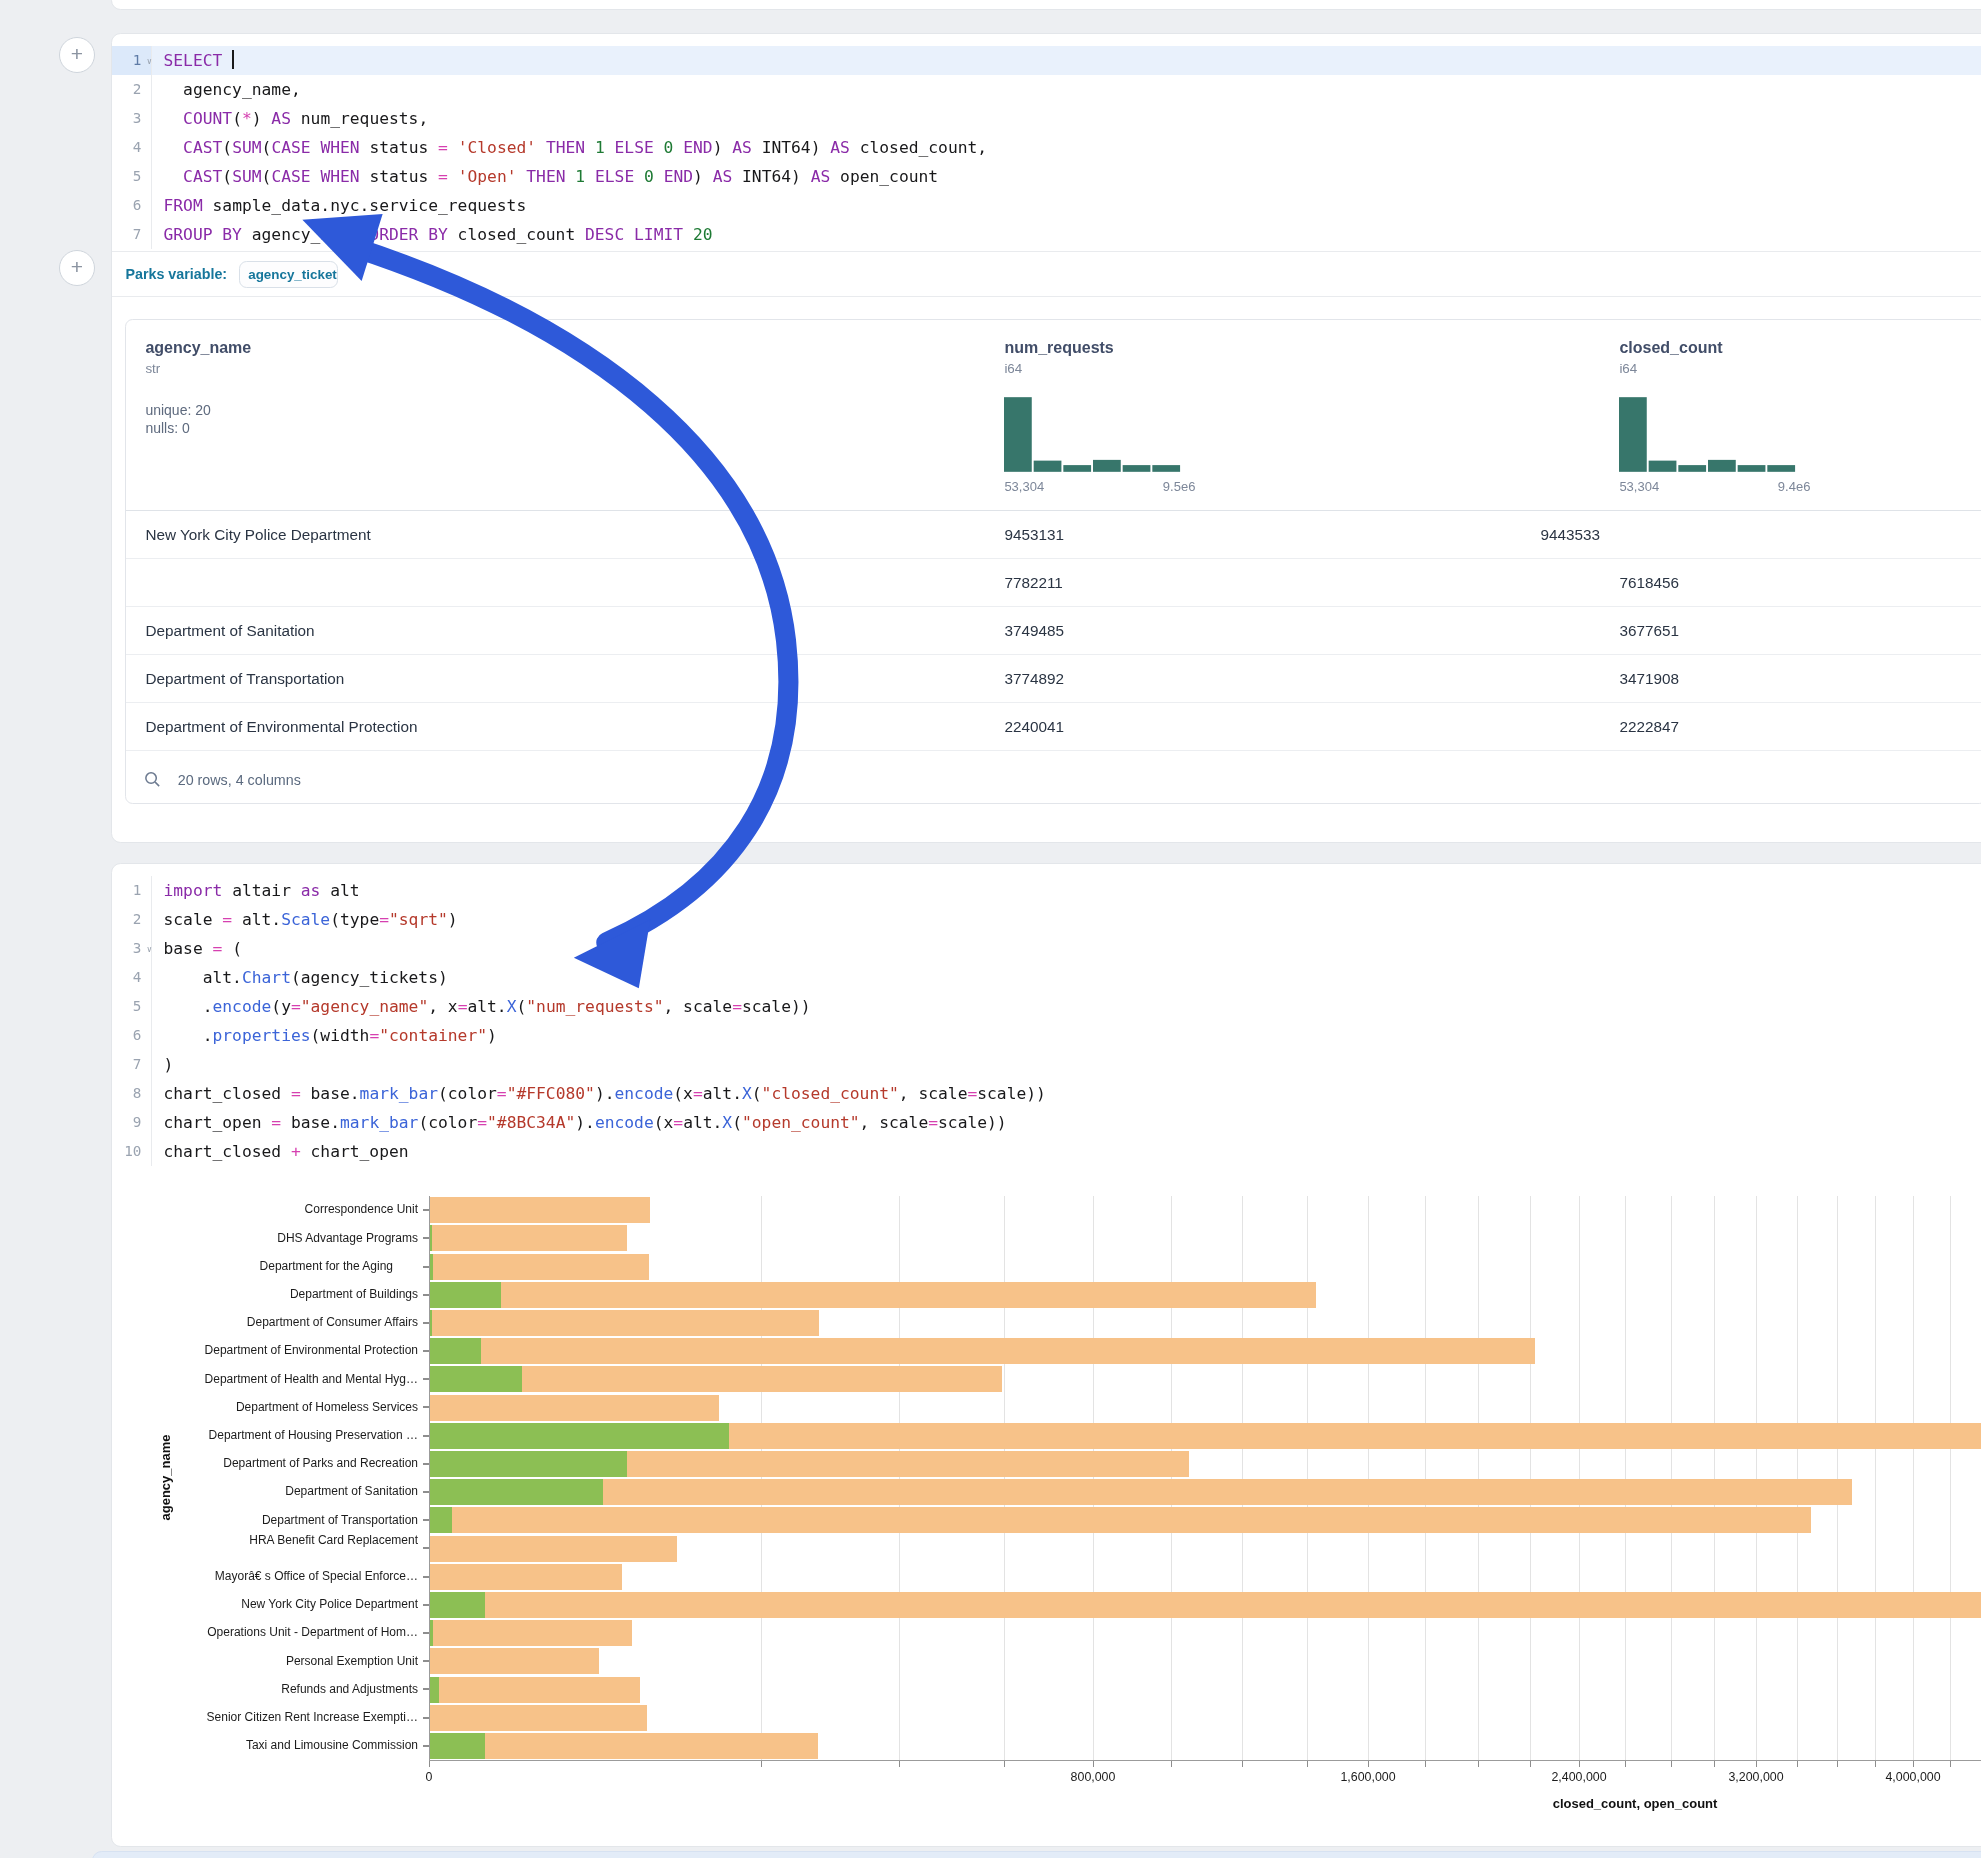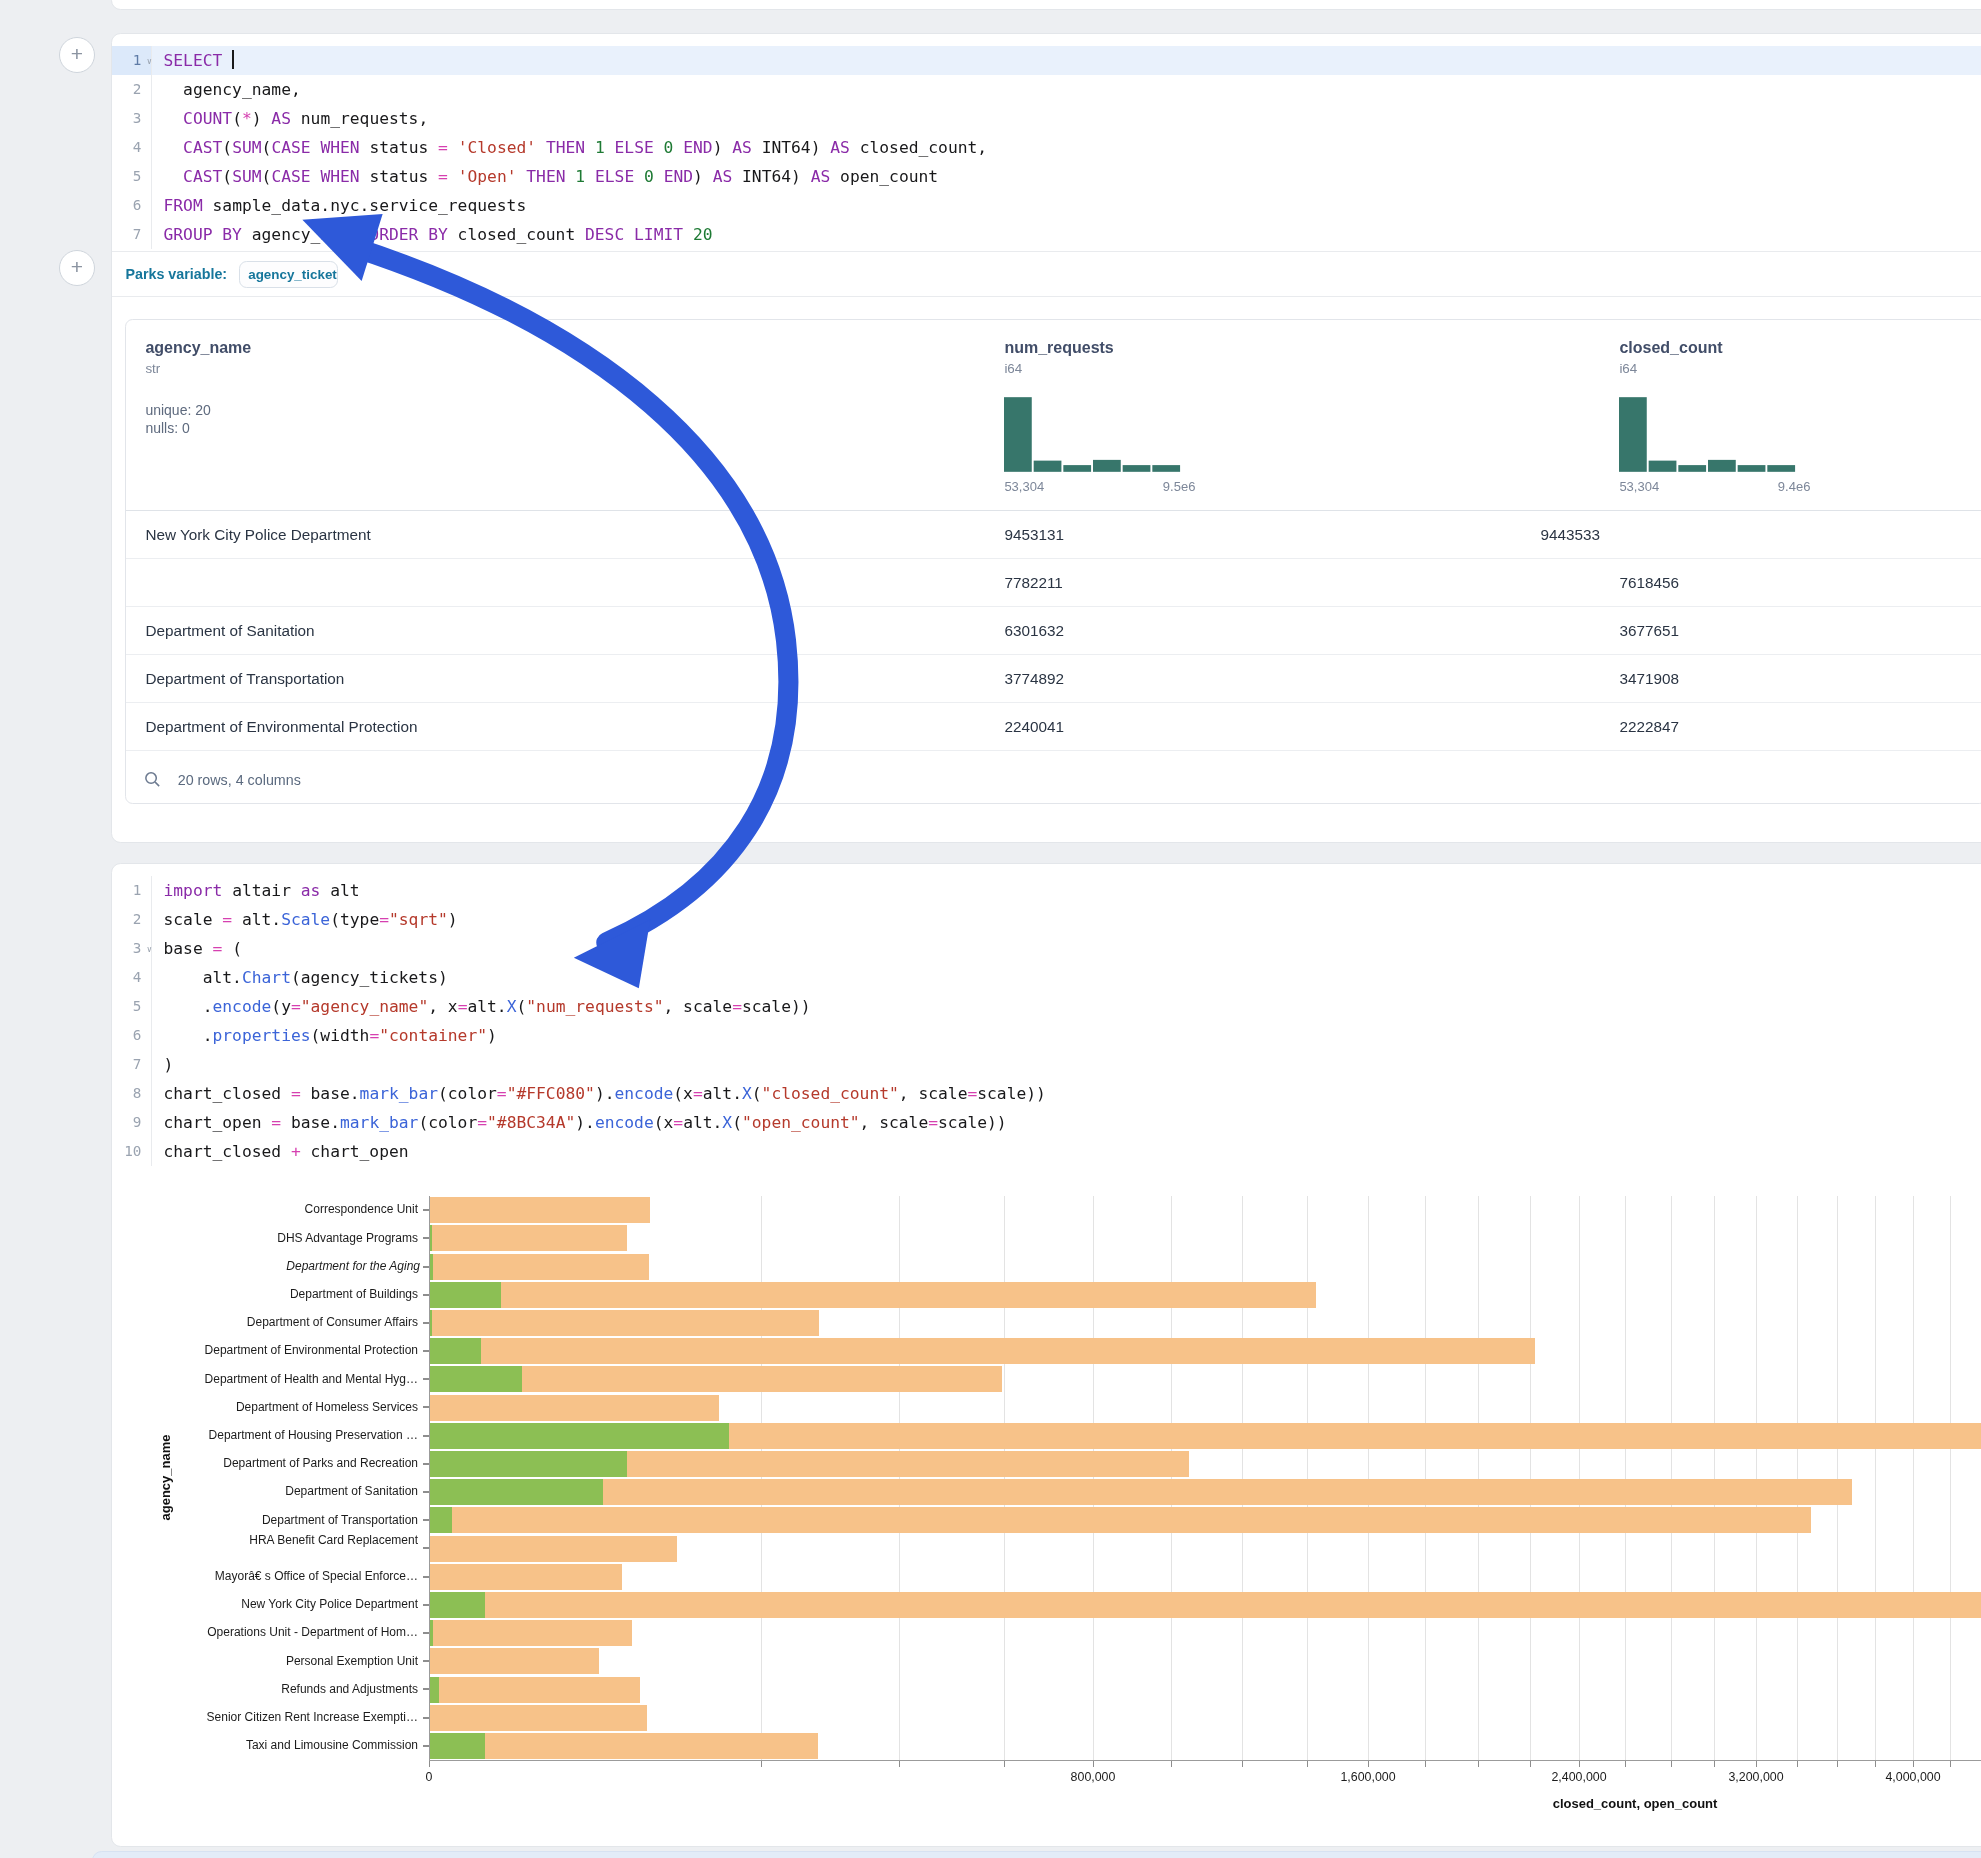--- a/index.html
+++ b/index.html
@@ -126,21 +126,21 @@
           <div class="cell" style="left: 19px;">New York City Police Department</div>
           <div class="cell" style="left: 878px;">9453131</div>
           <div class="cell" style="left: 1414px;">9443533</div>
         </div>
         <div class="tbl-row">
           <div class="cell" style="left: 878px;">7782211</div>
           <div class="cell" style="left: 1493px;">7618456</div>
         </div>
         <div class="tbl-row">
           <div class="cell" style="left: 19px;">Department of Sanitation</div>
-          <div class="cell" style="left: 878px;">6301632</div>
+          <div class="cell" style="left: 878px;">3749485</div>
           <div class="cell" style="left: 1493px;">3677651</div>
         </div>
         <div class="tbl-row">
           <div class="cell" style="left: 19px;">Department of Transportation</div>
           <div class="cell" style="left: 878px;">3774892</div>
           <div class="cell" style="left: 1493px;">3471908</div>
         </div>
         <div class="tbl-row">
           <div class="cell" style="left: 19px;">Department of Environmental Protection</div>
           <div class="cell" style="left: 878px;">2240041</div>
@@ -194,21 +194,21 @@
       <div class="grid-v" style="left:1838px;top:1.9px;height:564px;"></div>
       <div class="bar" style="left:317px;top:3.2px;width:221px;background:#F7C289;"></div>
       <div class="ylab" style="left:0;width:306px;top:8.4px;">Correspondence Unit</div>
       <div class="ytick" style="left:311px;top:15px;"></div>
       <div class="bar" style="left:317px;top:31px;width:198px;background:#F7C289;"></div>
       <div class="bar" style="left:317px;top:31px;width:3.3px;background:#8CBF54;"></div>
       <div class="ylab" style="left:0;width:306px;top:37px;">DHS Advantage Programs</div>
       <div class="ytick" style="left:311px;top:43px;"></div>
       <div class="bar" style="left:317px;top:60px;width:220px;background:#F7C289;"></div>
       <div class="bar" style="left:317px;top:60px;width:3.7px;background:#8CBF54;"></div>
-      <div class="ylab" style="left:0;width:308px;top:65px;font-style:italic;">Department for the Aging</div>
+      <div class="ylab" style="left:0;width:281px;top:65px;">Department for the Aging</div>
       <div class="ytick" style="left:311px;top:72px;"></div>
       <div class="bar" style="left:317px;top:88px;width:887px;background:#F7C289;"></div>
       <div class="bar" style="left:317px;top:88px;width:72px;background:#8CBF54;"></div>
       <div class="ylab" style="left:0;width:306px;top:93px;">Department of Buildings</div>
       <div class="ytick" style="left:311px;top:100px;"></div>
       <div class="bar" style="left:317px;top:116px;width:390px;background:#F7C289;"></div>
       <div class="bar" style="left:317px;top:116px;width:3.3px;background:#8CBF54;"></div>
       <div class="ylab" style="left:0;width:306px;top:121px;">Department of Consumer Affairs</div>
       <div class="ytick" style="left:311px;top:128px;"></div>
       <div class="bar" style="left:317px;top:144px;width:1106px;background:#F7C289;"></div>

